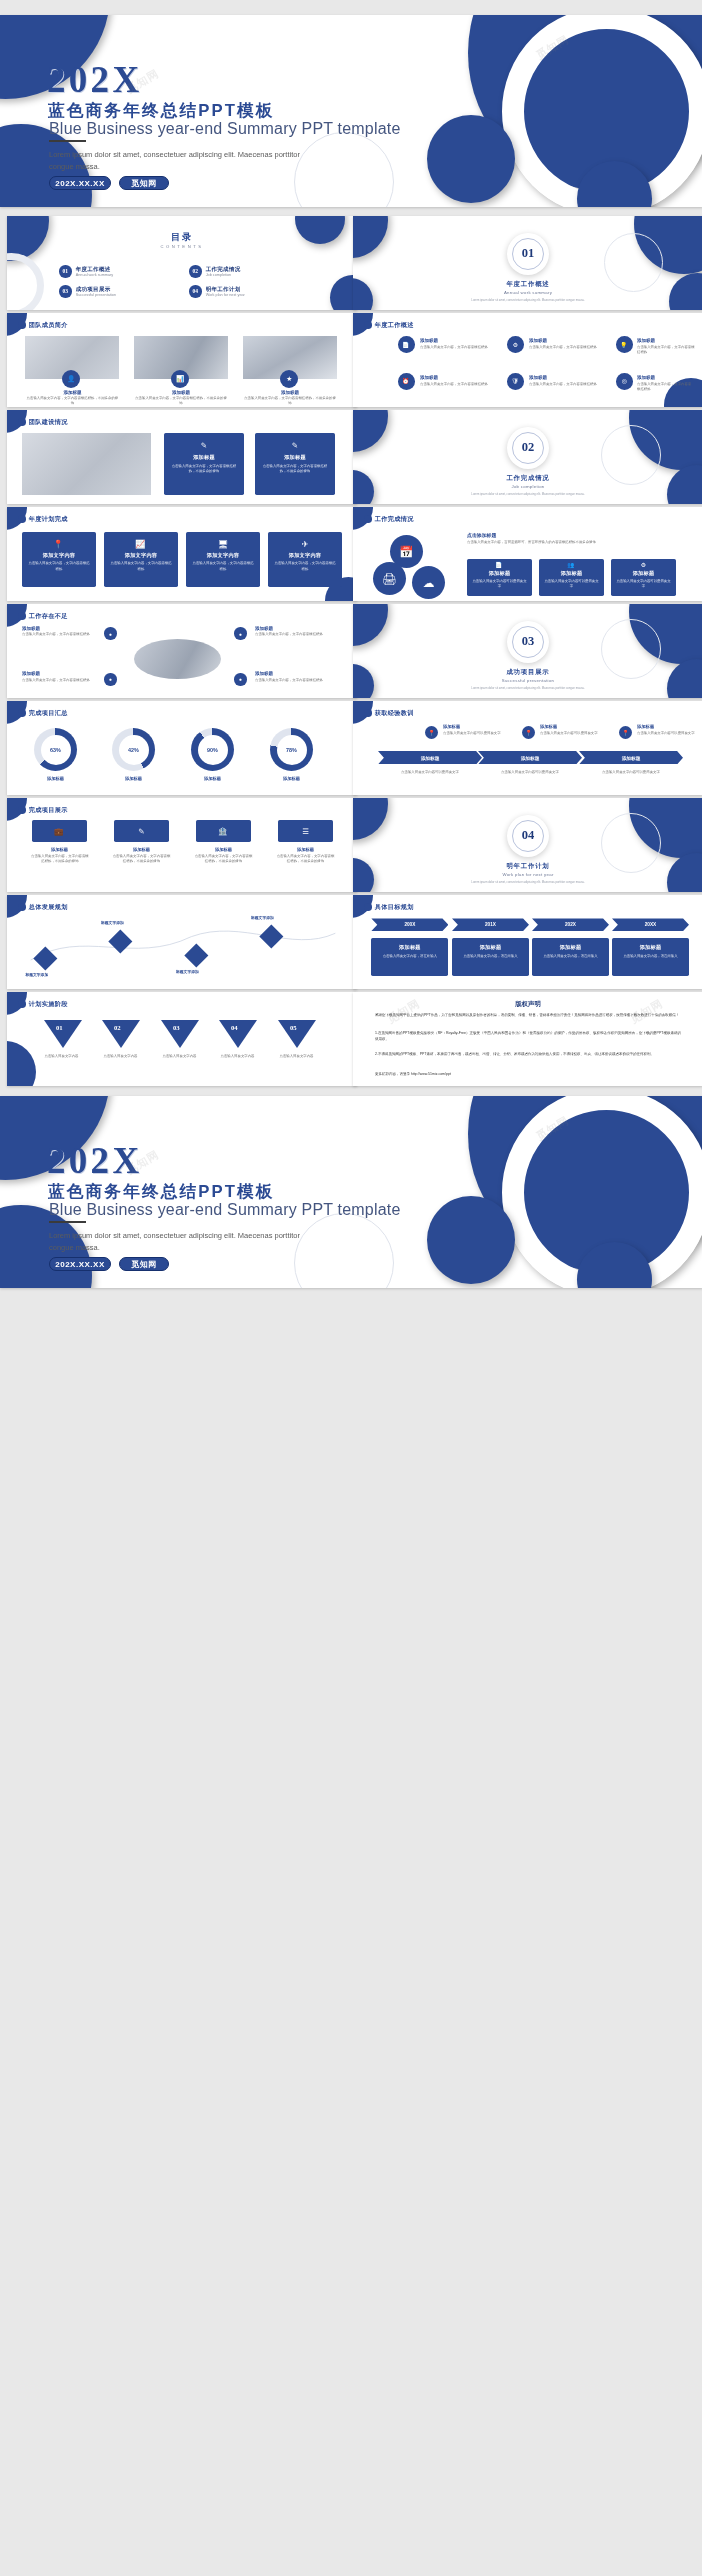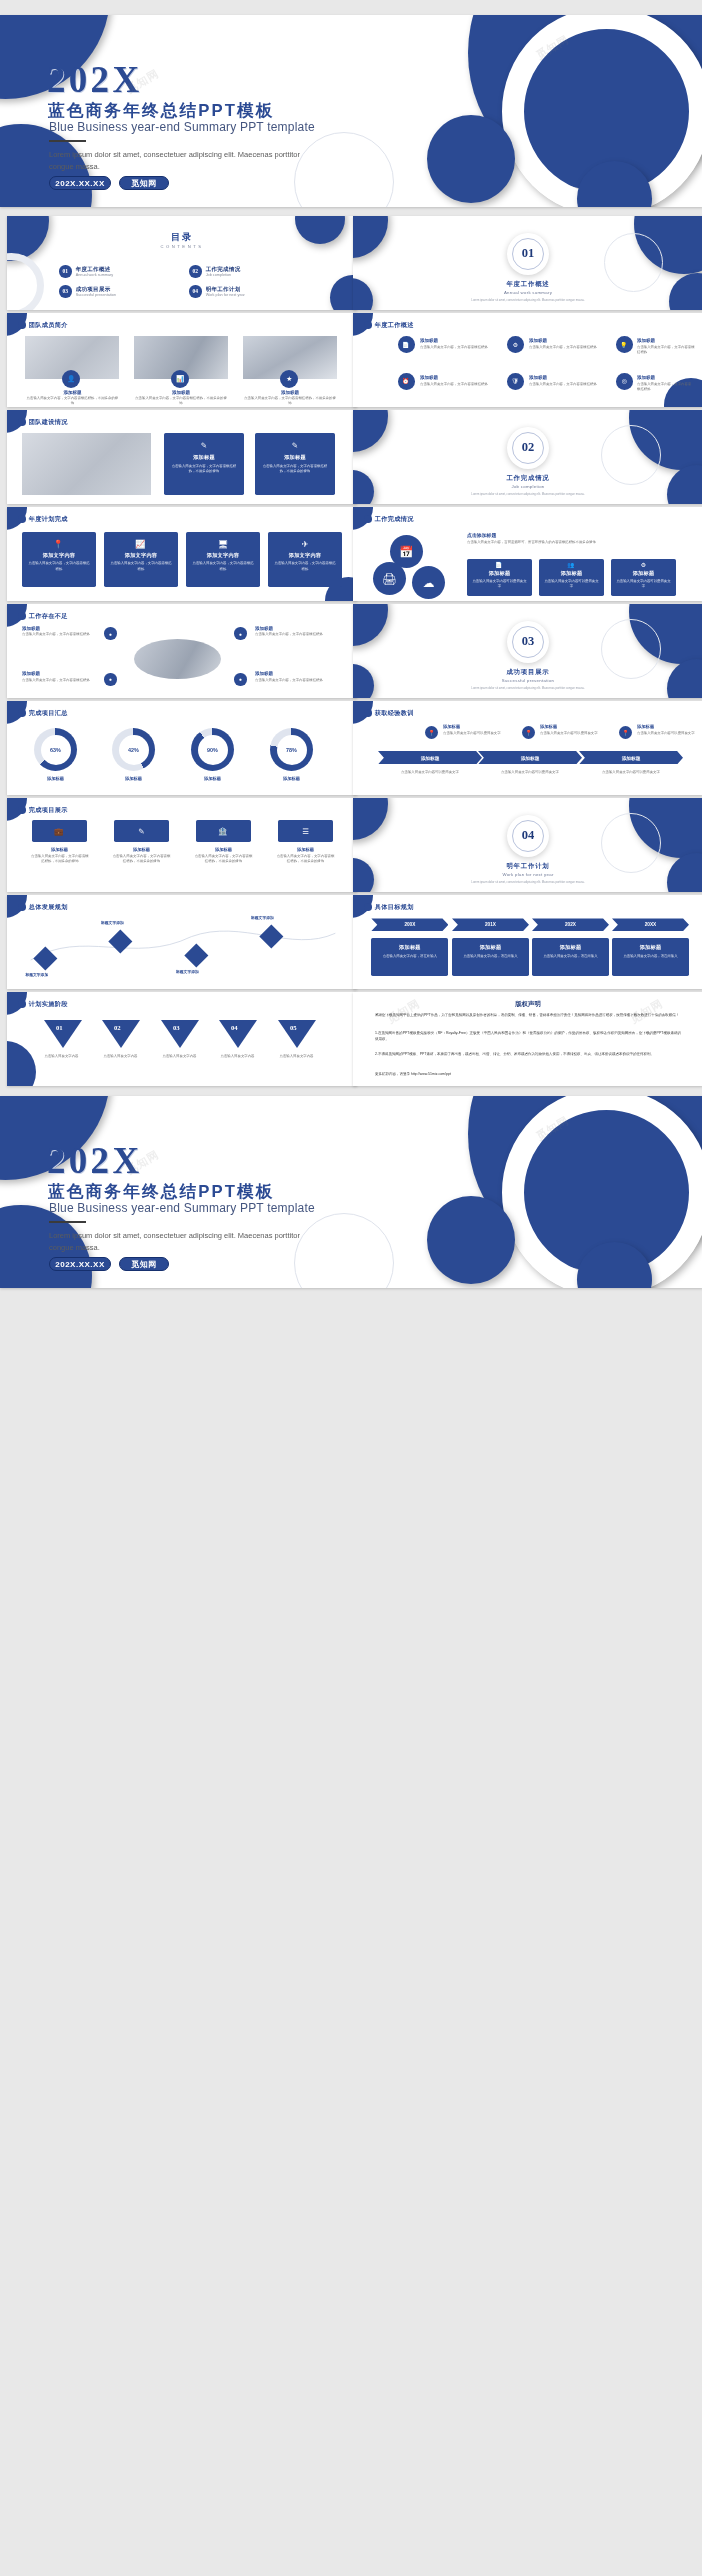--- a/index.html
+++ b/index.html
@@ -39,21 +39,21 @@
     font-size: 37px; font-weight: 700; letter-spacing: 3.3px;
     color: #2b4a93; text-shadow: 0.8px 0.8px 0 #c9d2e6;
   }
   .title-slide .t-cn {
     position: absolute; left: 48px; top: 84px;
     font-size: 16.7px; font-weight: 700; letter-spacing: 2.1px;
     color: #2b4a93;
   }
   .title-slide .t-en {
     position: absolute; left: 49px; top: 105px;
-    font-size: 12px; color: #44557f; letter-spacing: 0.2px;
+    font-size: 16px; color: #44557f; letter-spacing: 0.2px;
   }
   .title-slide .t-rule {
     position: absolute; left: 49px; top: 125px; width: 37px; height: 1.7px; background: #3b3b3b;
   }
   .title-slide .t-lorem {
     position: absolute; left: 49px; top: 134px; width: 251px;
     font-size: 7.5px; line-height: 1.55; color: #5c5c5c;
   }
   .pill {
     position: absolute; height: 14.2px; border-radius: 7.5px;

